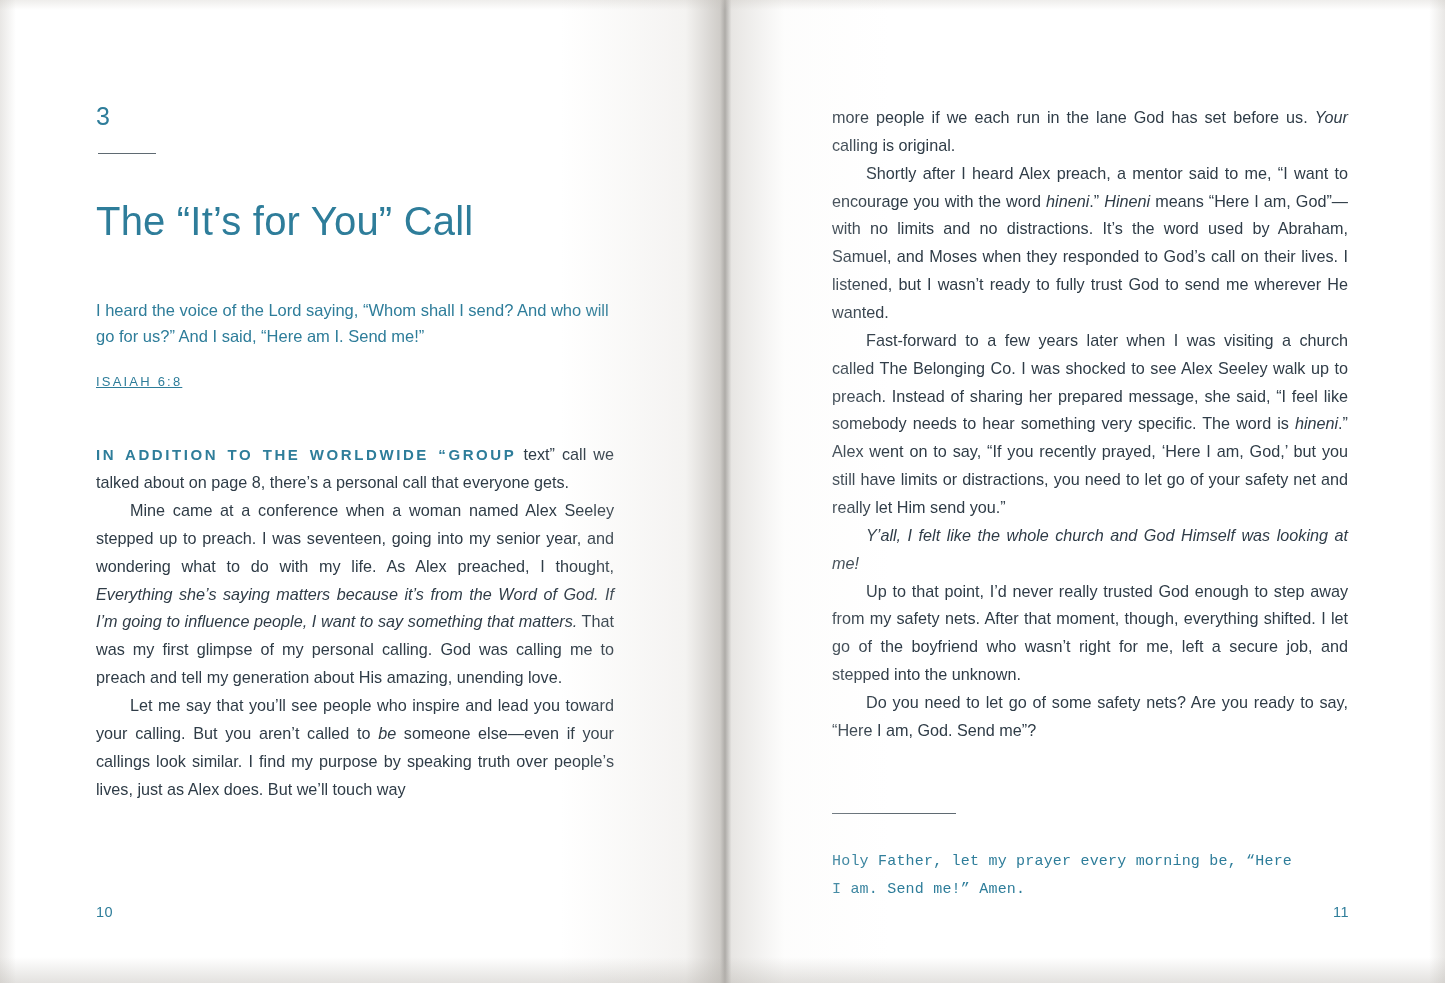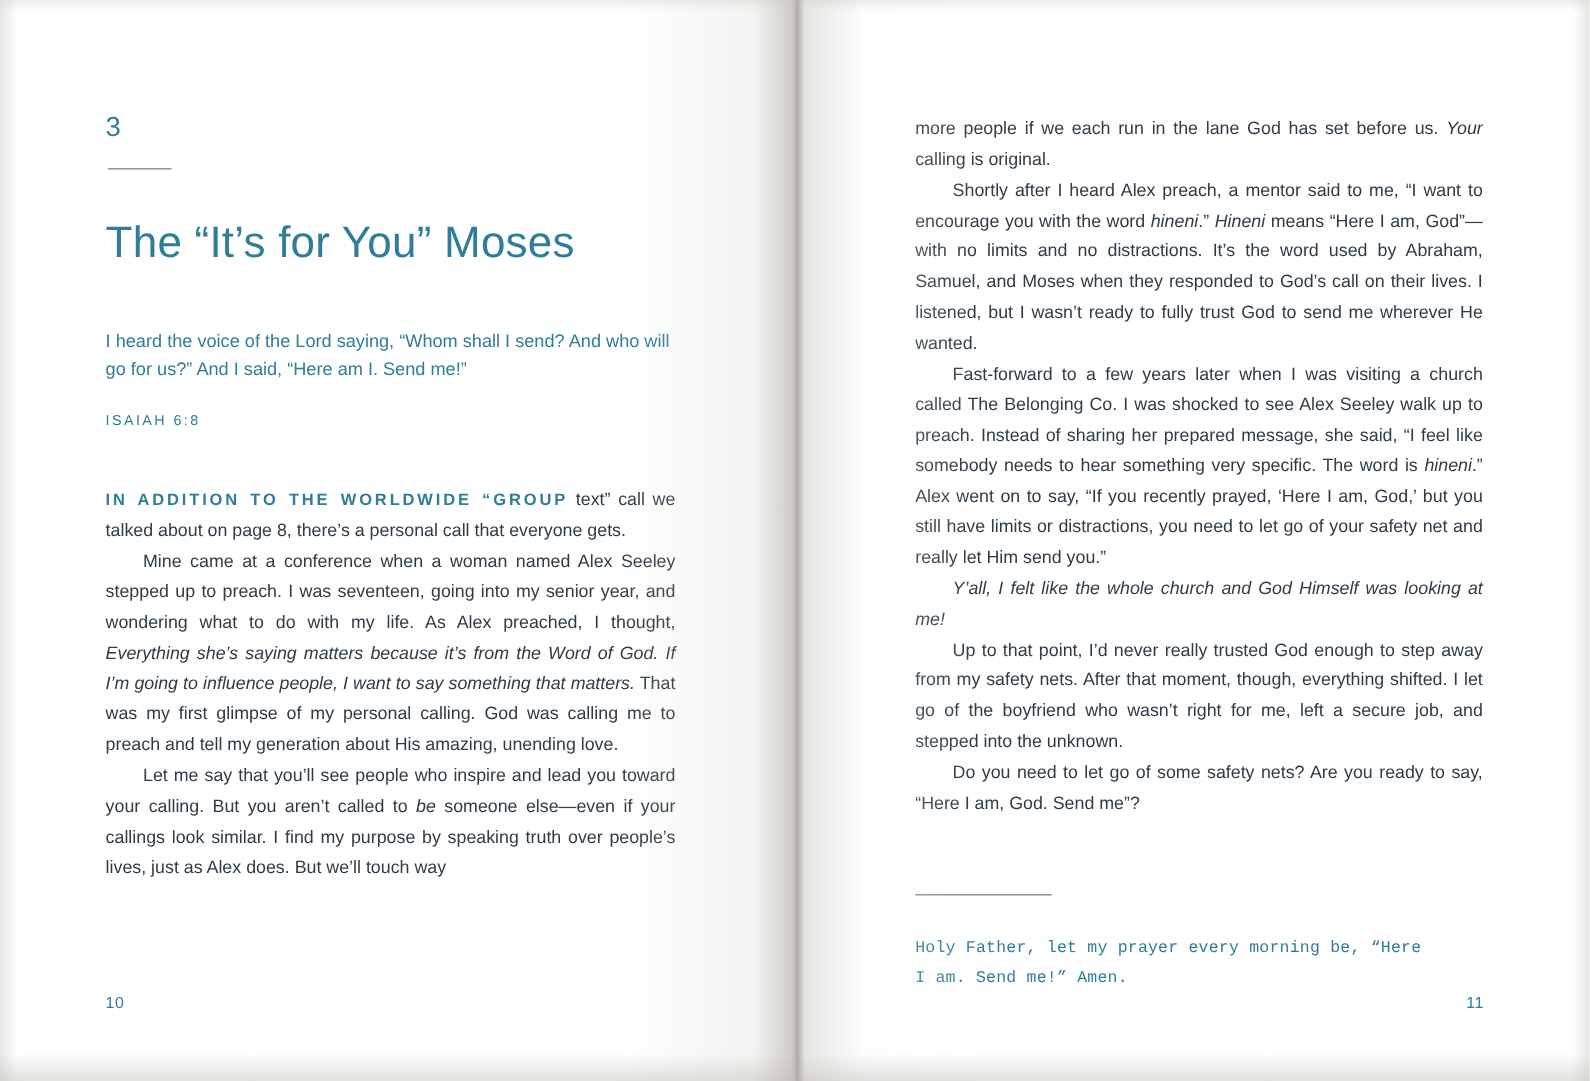--- a/index.html
+++ b/index.html
@@ -118,20 +118,21 @@
     font-size: 16.5px;
     line-height: 1.58;
     color: #2e7d9a;
     width: 514px;
   }
   .epigraph-source {
     margin-top: 25px;
     font-size: 13px;
     letter-spacing: 2.2px;
     color: #2e7d9a;
+    text-decoration: underline;
   }
 
   .body-block {
     margin-top: 52px;
   }
   p.body {
     font-size: 16.2px;
     line-height: 1.72;
     color: #2f3c47;
     margin: 0;
@@ -189,21 +190,21 @@
 <body>
 
 <div id="spread">
 
   <div class="page page-left">
     <div class="content-left">
 
       <div class="chapter-number">3</div>
       <div class="chapter-rule"></div>
 
-      <h1 class="chapter-title">The “It’s for You” Moses</h1>
+      <h1 class="chapter-title">The “It’s for You” Call</h1>
 
       <div class="epigraph">I heard the voice of the Lord saying, “Whom shall I send? And who will go for us?” And I said, “Here am I. Send me!”</div>
       <div class="epigraph-source">ISAIAH 6:8</div>
 
       <div class="body-block">
 
         <p class="body"><span class="smallcaps-lead">IN ADDITION TO THE WORLDWIDE “GROUP</span><span> text” call we talked about on page 8, there’s a personal call that everyone gets.</span></p>
 
         <p class="body"><span>Mine came at a conference when a woman named Alex Seeley stepped up to preach. I was seventeen, going into my senior year, and wondering what to do with my life. As Alex preached, I thought, </span><em class="it">Everything she’s saying matters because it’s from the Word of God. If I’m going to influence people, I want to say something that matters.</em><span> That was my first glimpse of my personal calling. God was calling me to preach and tell my generation about His amazing, unending love.</span></p>
 

